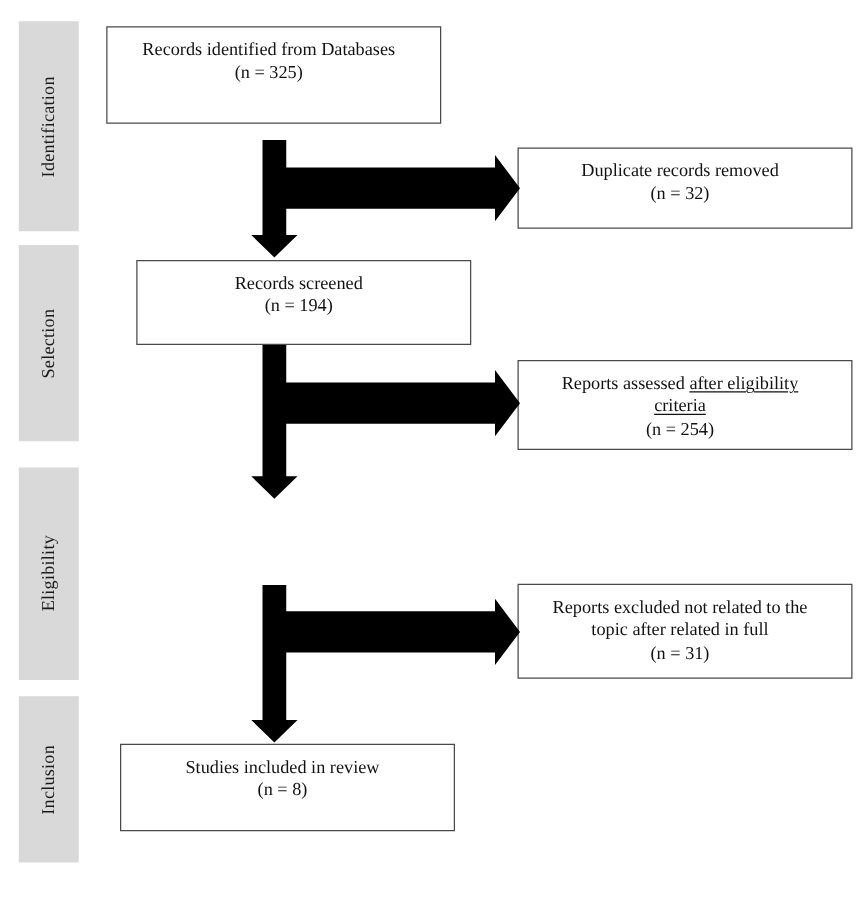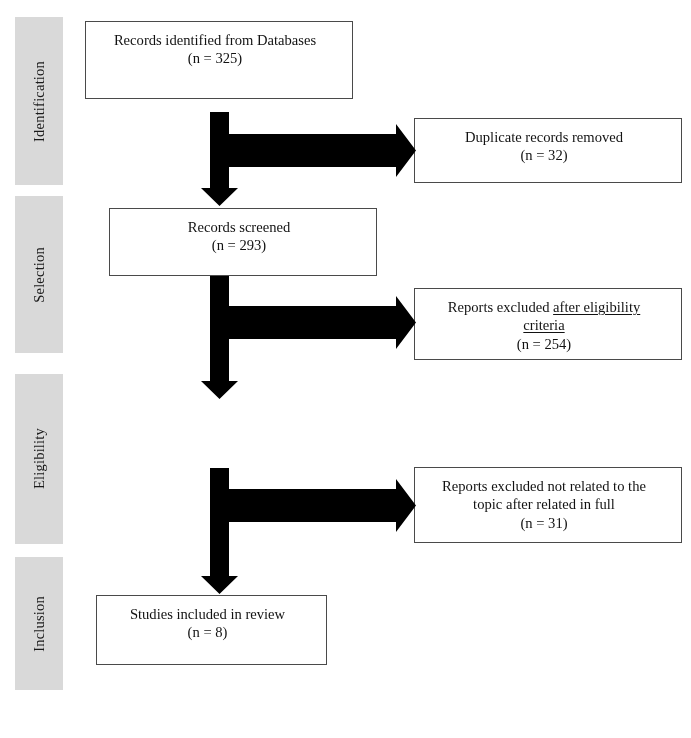--- a/index.html
+++ b/index.html
@@ -94,36 +94,36 @@
     <span class="stage-label">Inclusion</span>
   </div>
 
   <div class="flow-box" style="left:85px; top:21px; width:268px; height:78px;">
     <div class="box-text">Records identified from Databases</div>
     <div class="box-text">(n = 325)</div>
   </div>
 
   <div class="flow-box" style="left:85px; top:208px; width:268px; height:68px;margin-left:24px;">
     <div class="box-text">Records screened</div>
-    <div class="box-text">(n = 293)</div>
+    <div class="box-text">(n = 194)</div>
   </div>
 
 
-  <div class="flow-box" style="left:96px; top:595px; width:231px; height:70px;">
+  <div class="flow-box" style="left:96px; top:595px; width:268px; height:70px;">
     <div class="box-text">Studies included in review</div>
     <div class="box-text">(n = 8)</div>
   </div>
 
   <div class="flow-box" style="left:414px; top:118px; width:268px; height:65px;">
     <div class="box-text">Duplicate records removed</div>
     <div class="box-text">(n = 32)</div>
   </div>
 
   <div class="flow-box" style="left:414px; top:288px; width:268px; height:72px;">
-    <div class="box-text"><span>Reports excluded </span><span class="u">after eligibility</span></div>
+    <div class="box-text"><span>Reports assessed </span><span class="u">after eligibility</span></div>
     <div class="box-text"><span class="u">criteria</span></div>
     <div class="box-text">(n = 254)</div>
   </div>
 
   <div class="flow-box" style="left:414px; top:467px; width:268px; height:76px;">
     <div class="box-text">Reports excluded not related to the</div>
     <div class="box-text">topic after related in full</div>
     <div class="box-text">(n = 31)</div>
   </div>
 

